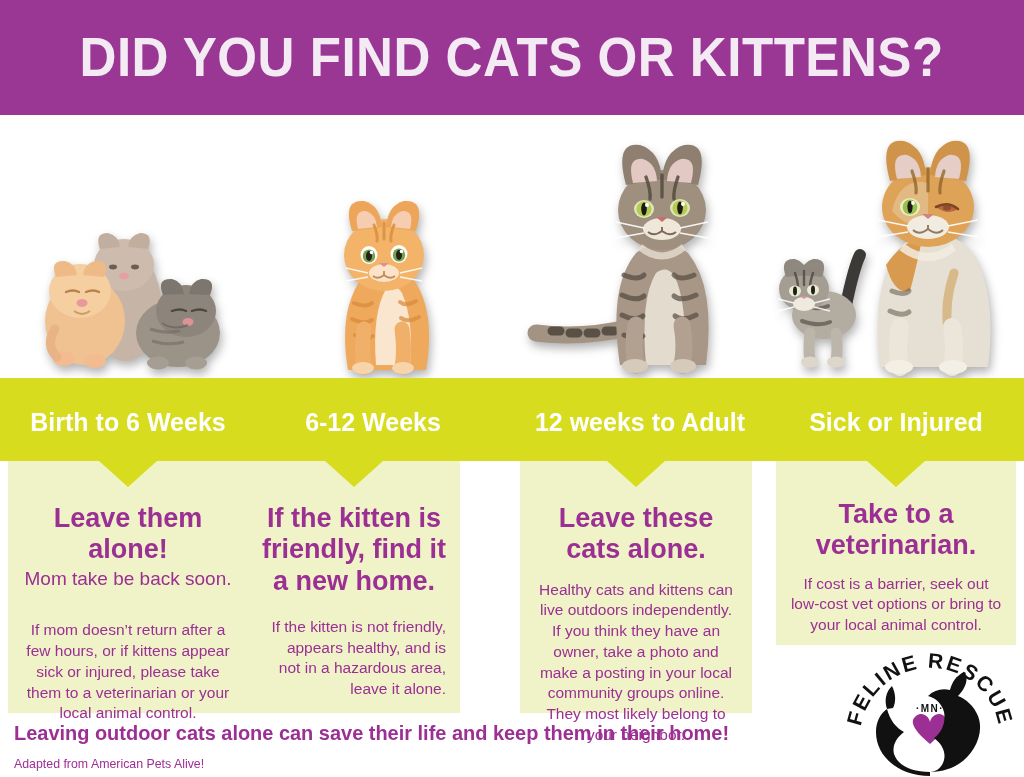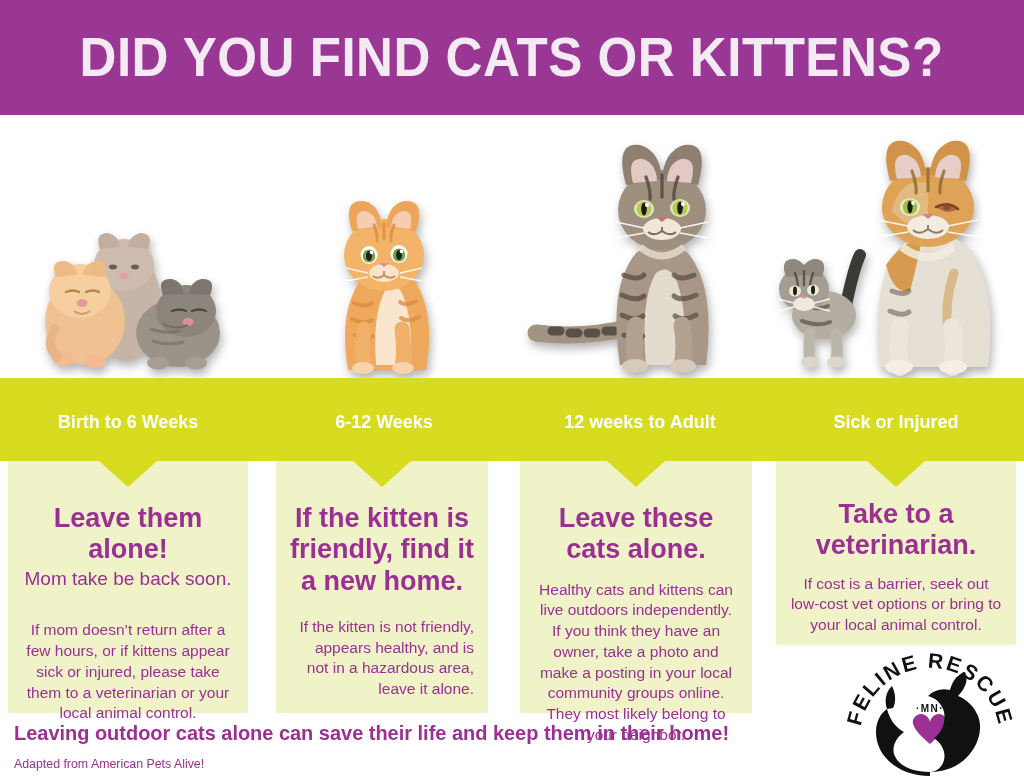--- a/index.html
+++ b/index.html
@@ -27,35 +27,35 @@
   .pc2{left:256px;width:256px;}
   .pc3{left:512px;width:256px;}
   .pc4{left:768px;width:256px;}
   .shadow-soft{filter:drop-shadow(2px 5px 5px rgba(0,0,0,.30));}
 
   
   .greenband{
     position:absolute;left:0;top:378px;width:1024px;height:83px;background:#d7dd1e;
   }
   .cat-label{
-    position:absolute;top:28px;height:32px;color:#ffffff;font-size:18px;font-weight:bold;
+    position:absolute;top:28px;height:32px;color:#ffffff;font-size:25px;font-weight:bold;
     display:flex;align-items:center;justify-content:center;white-space:nowrap;
   }
   .cl1{left:0;width:256px;}
-  .cl2{left:256px;width:256px;}
+  .cl2{left:245px;width:256px;}
   .cl3{left:512px;width:256px;}
   .cl4{left:768px;width:256px;}
 
   
   .panel{
     position:absolute;top:461px;background:#f0f3c8;
     padding:0 14px;box-sizing:border-box;text-align:center;
   }
   .p1{left:8px;width:240px;height:252px;}
-  .p2{left:276px;width:212px;height:252px;}
+  .p2{left:248px;width:212px;height:252px;}
   .p3{left:520px;width:232px;height:252px;}
   .p4{left:776px;width:240px;height:184px;}
 
   .notch{
     position:absolute;top:0;left:50%;transform:translateX(-50%);
     width:0;height:0;border-left:29px solid transparent;border-right:29px solid transparent;
     border-top:26px solid #d7dd1e;
   }
   .panel-head{
     color:#9c2f93;font-weight:bold;font-size:27px;line-height:1.16;

